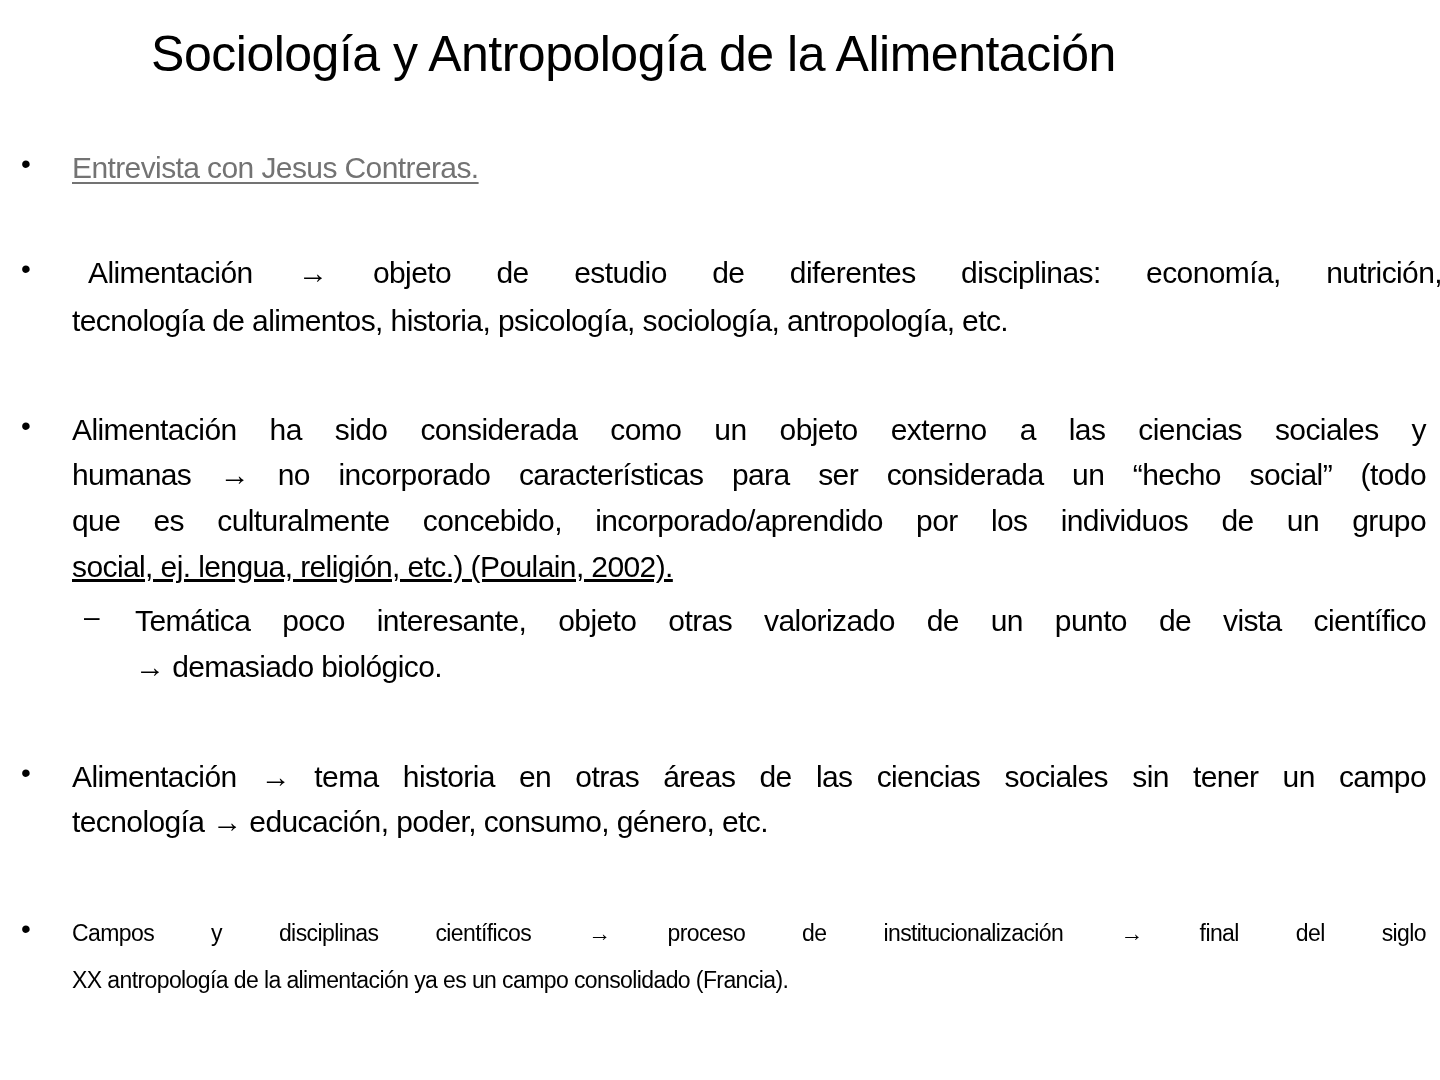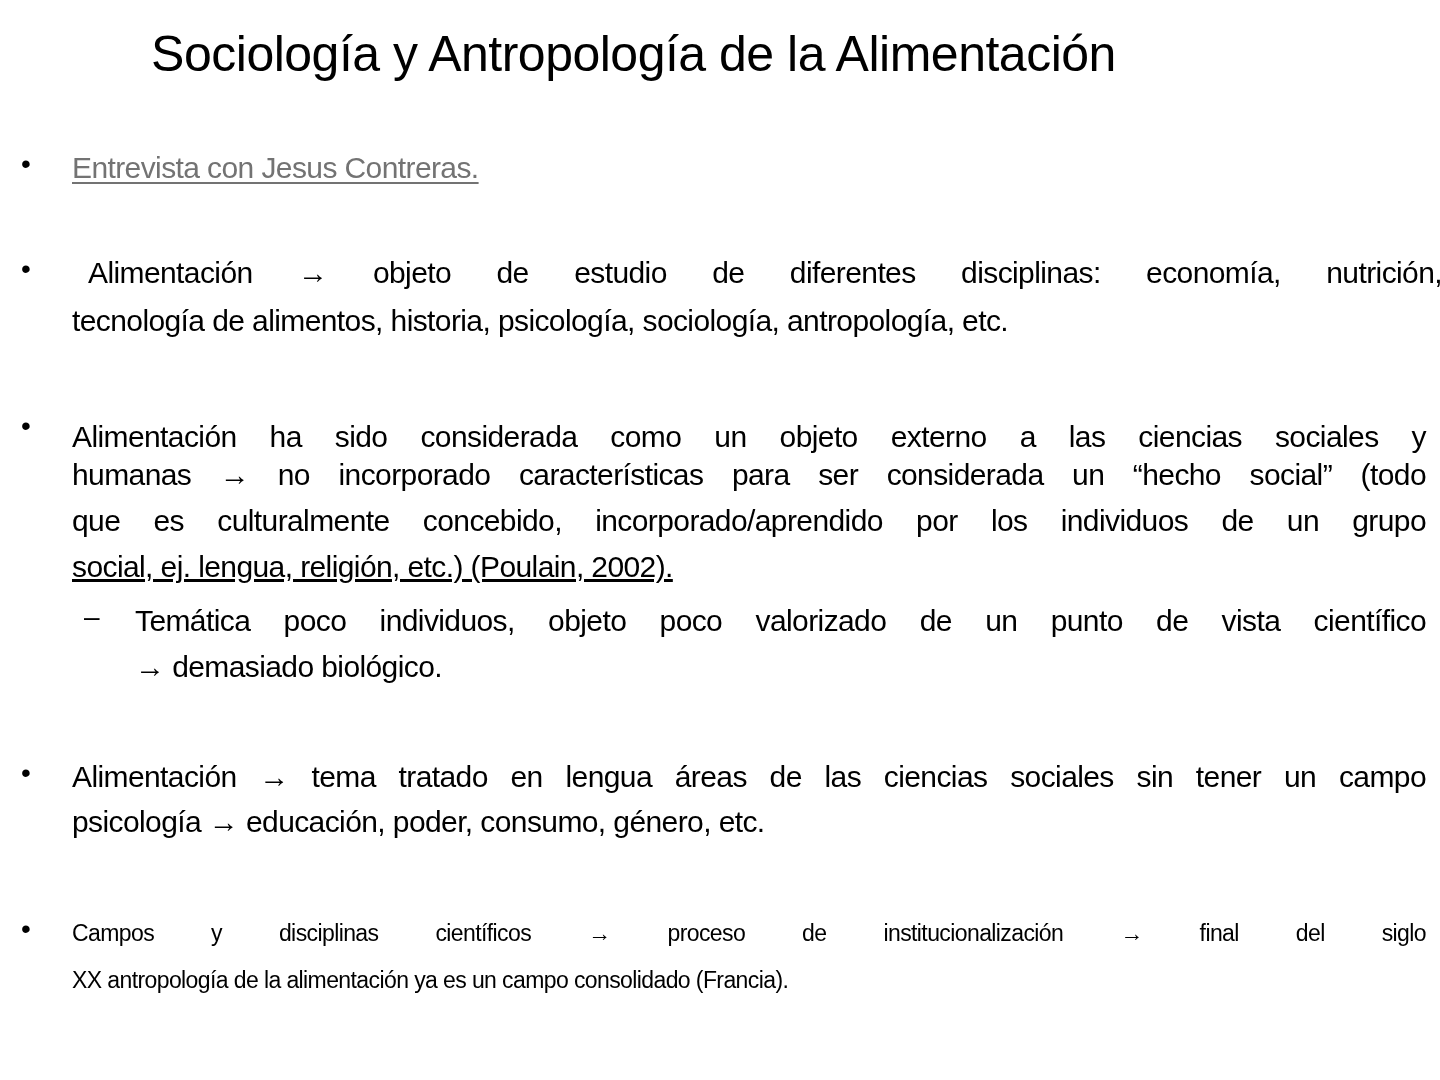--- a/index.html
+++ b/index.html
@@ -27,29 +27,29 @@
   <div class="bullet" style="top:148px;">•</div>
   <div class="line" style="top:148px;">
     <span class="link">Entrevista con Jesus Contreras.</span>
   </div>
 
   <div class="bullet" style="top:253px;">•</div>
   <div class="line j" style="top:253px;margin-left:16px;">Alimentación → objeto de estudio de diferentes disciplinas: economía, nutrición,</div>
   <div class="line" style="top:301px;">tecnología de alimentos, historia, psicología, sociología, antropología, etc.</div>
 
   <div class="bullet" style="top:410px;">•</div>
-  <div class="line j" style="top:410px;margin-top:7px;">Alimentación ha sido considerada como un objeto externo a las ciencias sociales y</div>
+  <div class="line j" style="top:410px;">Alimentación ha sido considerada como un objeto externo a las ciencias sociales y</div>
   <div class="line j" style="top:455px;">humanas → no incorporado características para ser considerada un “hecho social” (todo</div>
   <div class="line j" style="top:501px;">que es culturalmente concebido, incorporado/aprendido por los individuos de un grupo</div>
   <div class="line" style="top:547px;text-decoration:underline;">social, ej. lengua, religión, etc.) (Poulain, 2002).</div>
 
   <div class="dash" style="top:601px;">–</div>
-  <div class="line j sub" style="top:601px;">Temática poco individuos, objeto poco valorizado de un punto de vista científico</div>
+  <div class="line j sub" style="top:601px;">Temática poco interesante, objeto otras valorizado de un punto de vista científico</div>
   <div class="line sub2" style="top:647px;">→ demasiado biológico.</div>
 
   <div class="bullet" style="top:757px;">•</div>
-  <div class="line j" style="top:757px;">Alimentación → tema tratado en lengua áreas de las ciencias sociales sin tener un campo</div>
-  <div class="line" style="top:802px;">psicología → educación, poder, consumo, género, etc.</div>
+  <div class="line j" style="top:757px;">Alimentación → tema historia en otras áreas de las ciencias sociales sin tener un campo</div>
+  <div class="line" style="top:802px;">tecnología → educación, poder, consumo, género, etc.</div>
 
   <div class="bullet" style="top:913px;">•</div>
   <div class="line j big" style="top:913px;">Campos y disciplinas científicos → proceso de institucionalización → final del siglo</div>
   <div class="line big" style="top:960px;">XX antropología de la alimentación ya es un campo consolidado (Francia).</div>
 </div>
 
 </body></html>

